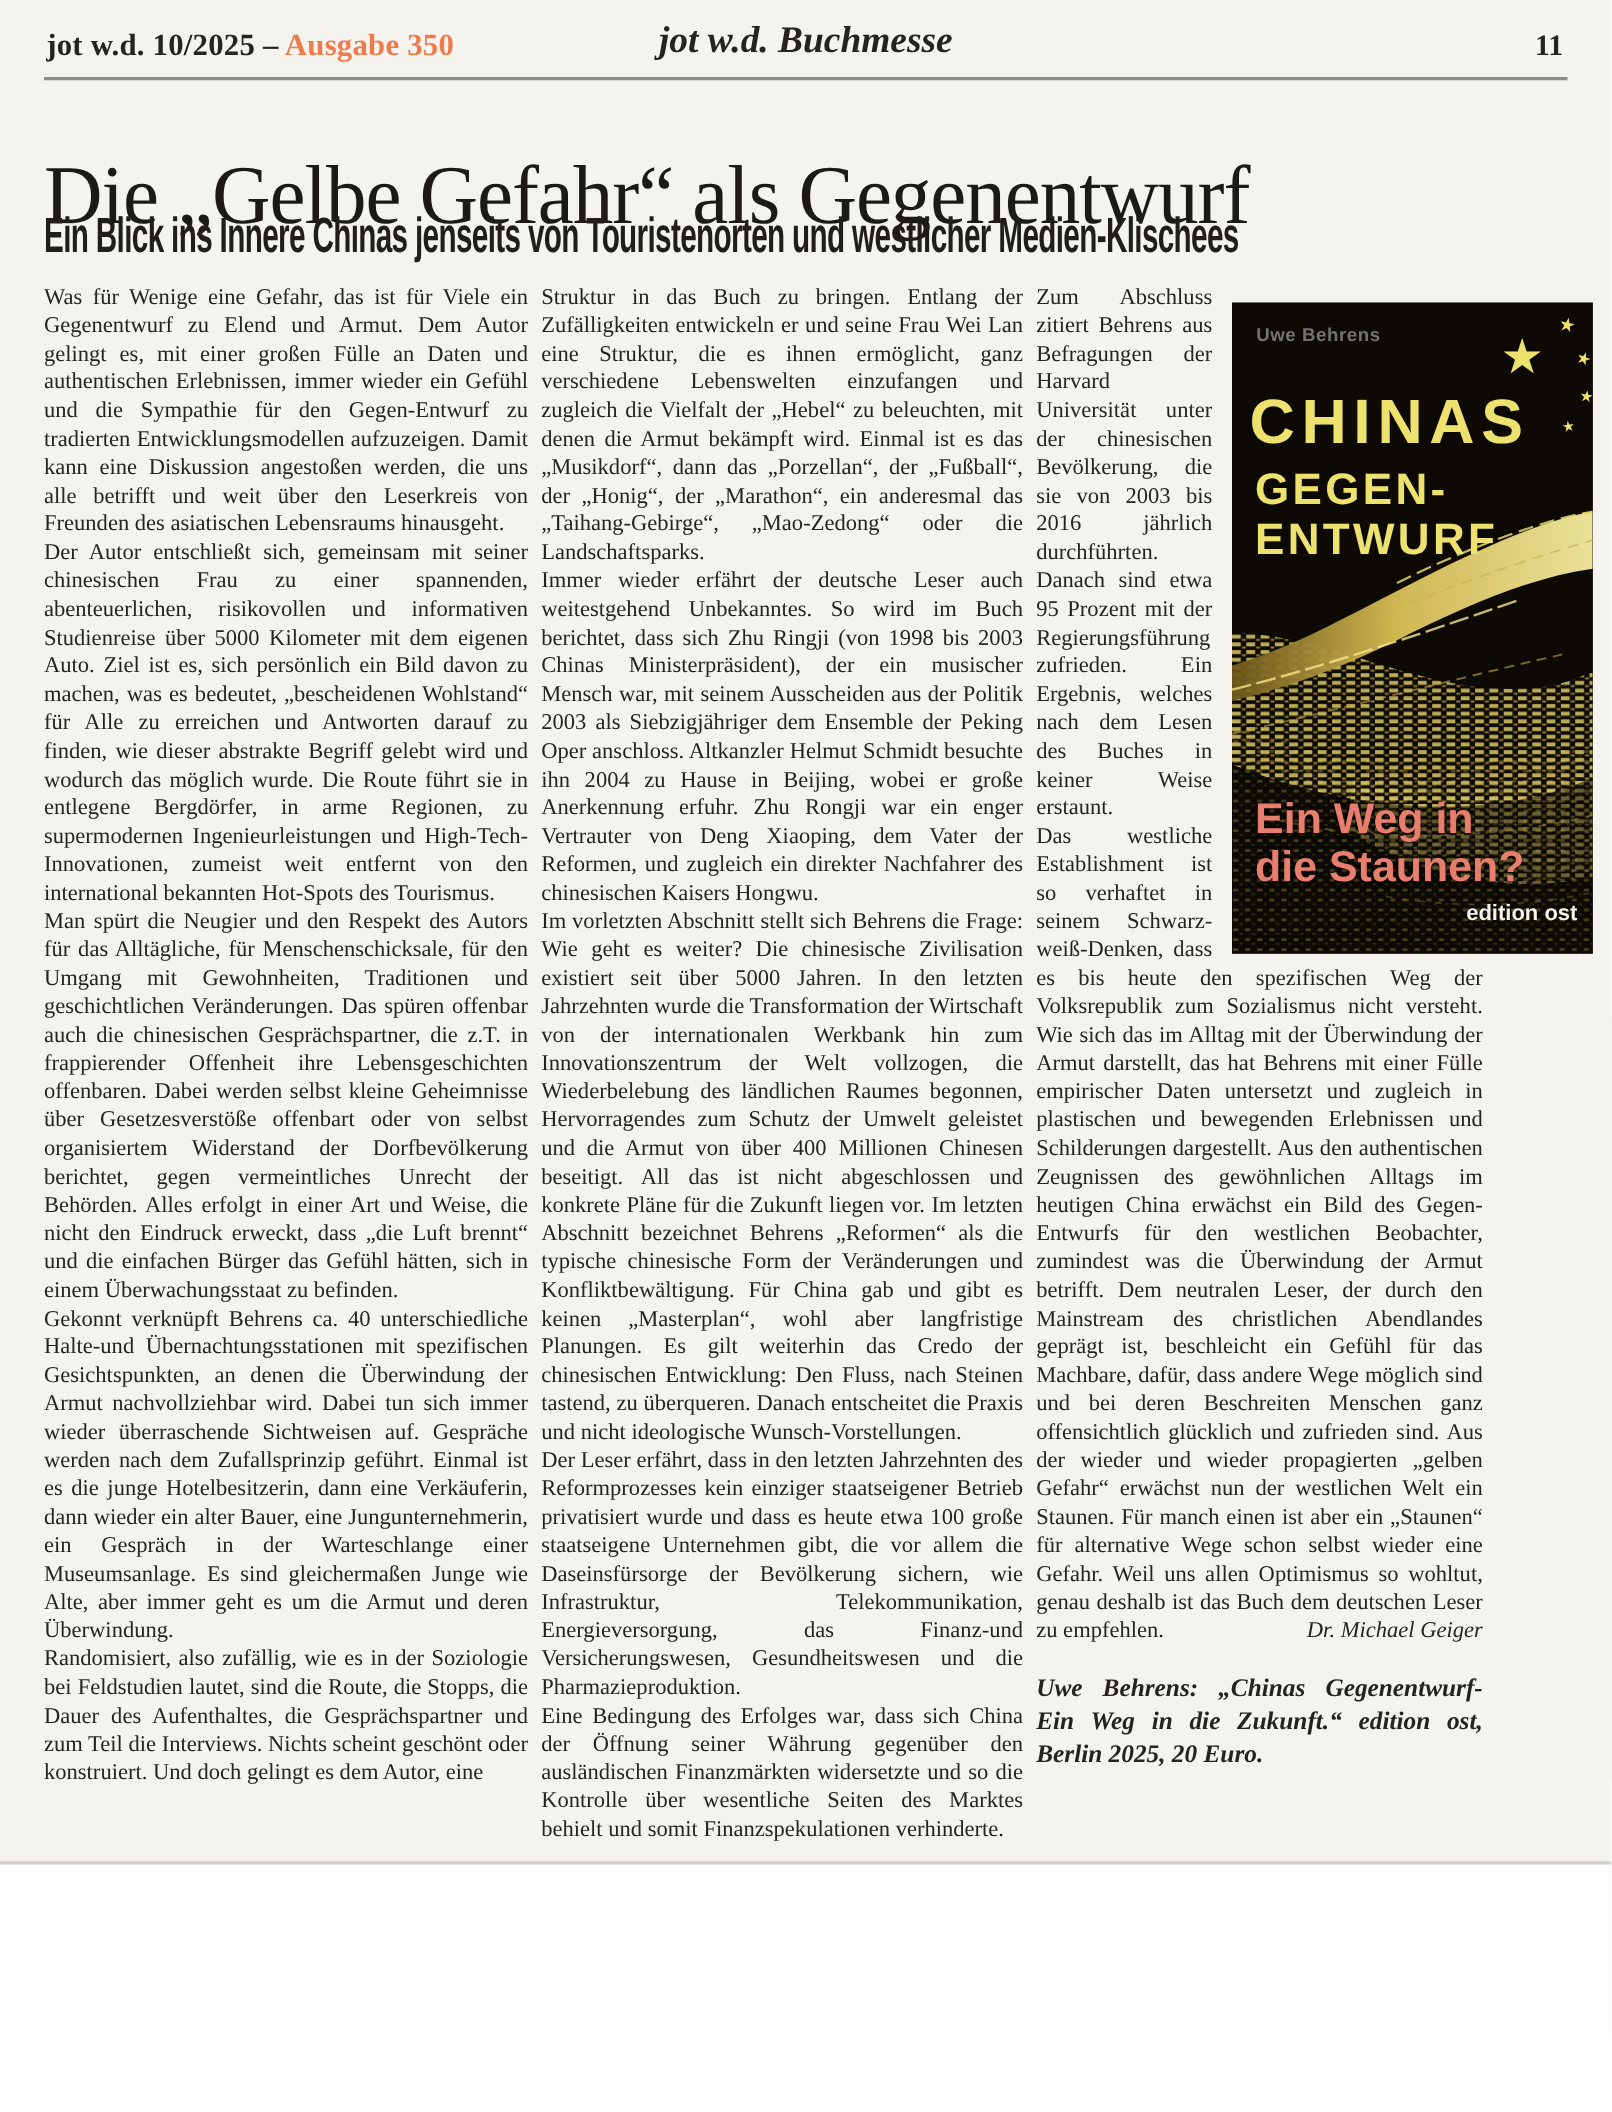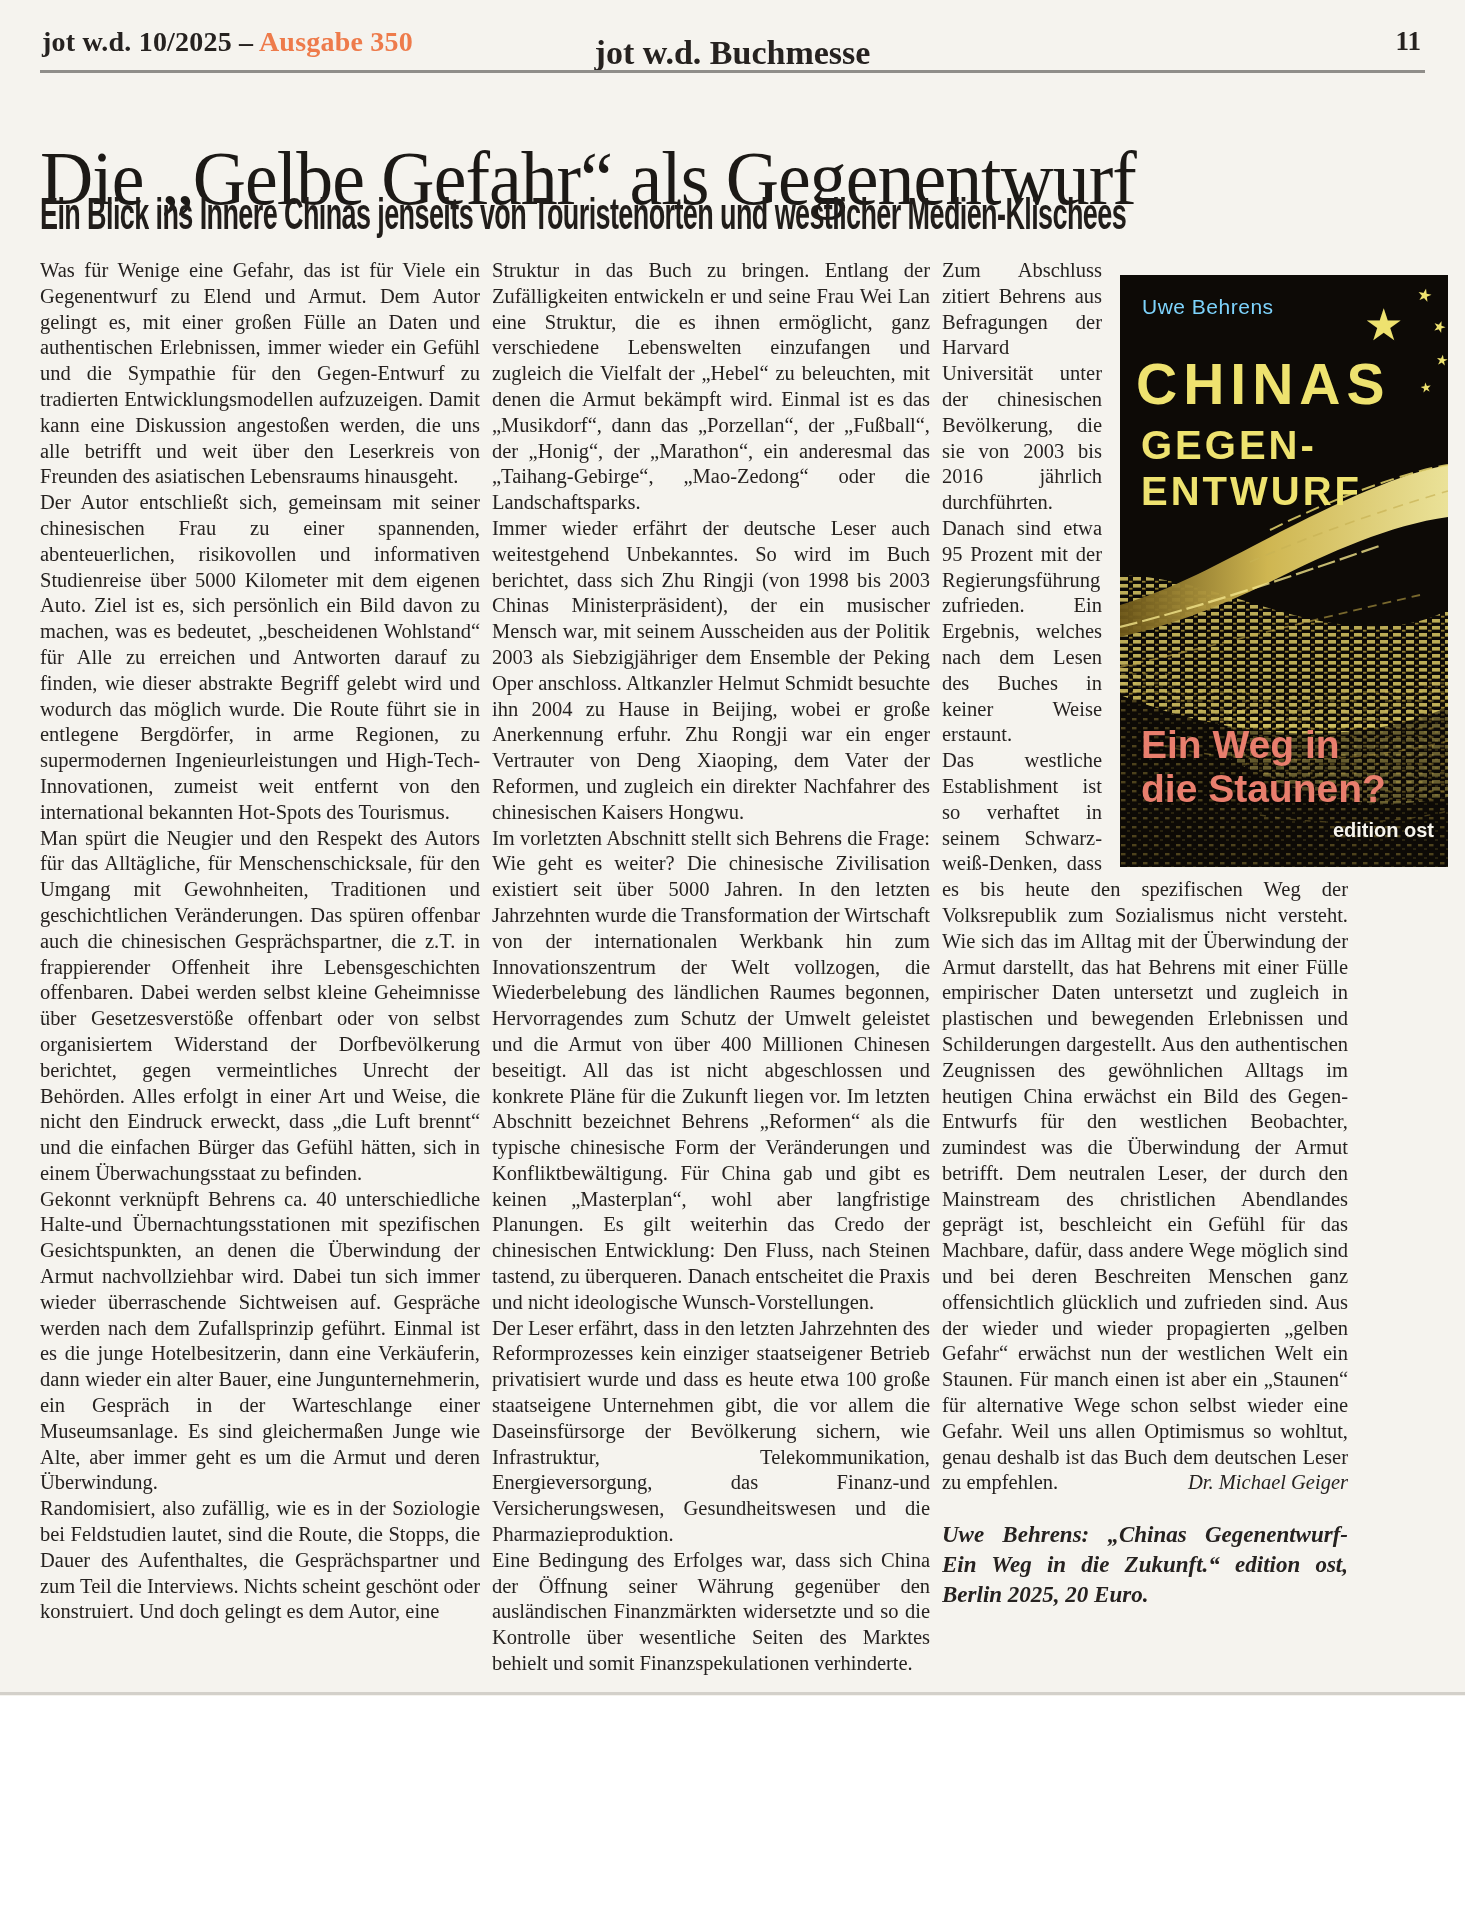--- a/index.html
+++ b/index.html
@@ -12,22 +12,22 @@
     overflow:hidden;
   }
   
   .masthead-left {
     position:absolute; left:42px; top:26px;
     font-size:28px; font-weight:bold; letter-spacing:.2px;
     white-space:nowrap;
   }
   .masthead-left .issue { color:#ee7b4b; }
   .masthead-center {
-    position:absolute; left:50%; top:34px; transform:translateX(-50%);
-    font-size:34px; font-weight:bold;
+    position:absolute; left:50%; top:18px; transform:translateX(-50%);
+    font-size:34px; font-style:italic; font-weight:bold;
     white-space:nowrap;
     text-align:center;
   }
   .page-number {
     position:absolute; right:44px; top:26px;
     font-size:27px; font-weight:bold;
   }
   .header-rule {
     position:absolute; left:40px; right:40px; top:70px;
     height:3px; background:#8f8d89;
@@ -76,22 +76,22 @@
   
   .book-cover {
     position:absolute; left:1120px; top:275px;
     width:328px; height:592px;
     background:#0d0a06; overflow:hidden;
     font-family:"Liberation Sans", sans-serif;
   }
   .book-cover svg { position:absolute; left:0; top:0; width:100%; height:100%; }
   .bc-author {
     position:absolute; left:22px; top:20px;
-    font-size:21px; font-weight:normal; letter-spacing:.5px;
-    color:#7dd3fc;
+    font-size:17px; font-weight:bold; letter-spacing:.5px;
+    color:#737373;
   }
   .bc-title {
     position:absolute; left:16px; top:76px;
     font-size:57px; font-weight:bold; letter-spacing:6px;
     color:#eee26f;
   }
   .bc-sub1 { position:absolute; left:21px; top:148px;
     font-size:40px; font-weight:bold; letter-spacing:3px; color:#eee26f; }
   .bc-sub2 { position:absolute; left:21px; top:194px;
     font-size:40px; font-weight:bold; letter-spacing:3px; color:#eee26f; }

